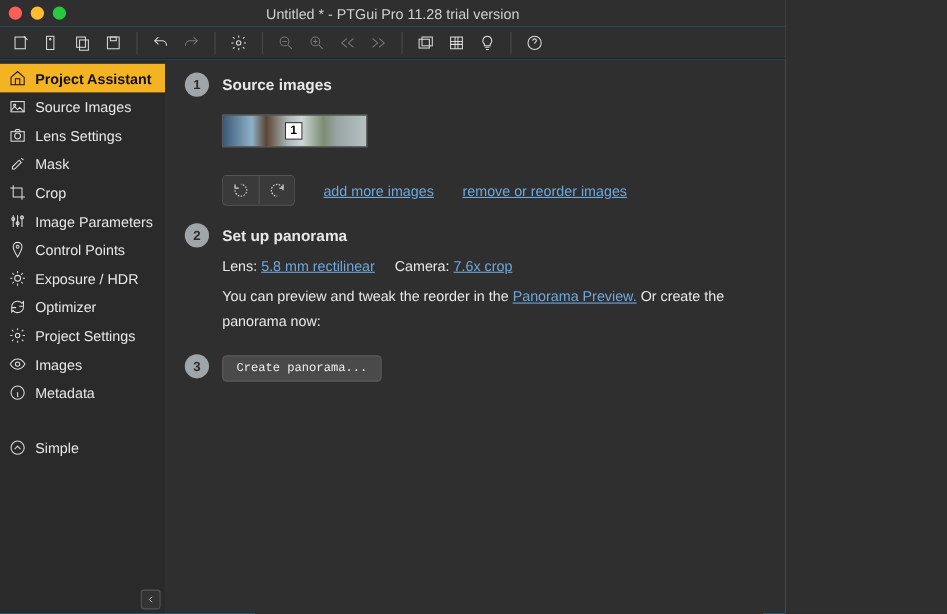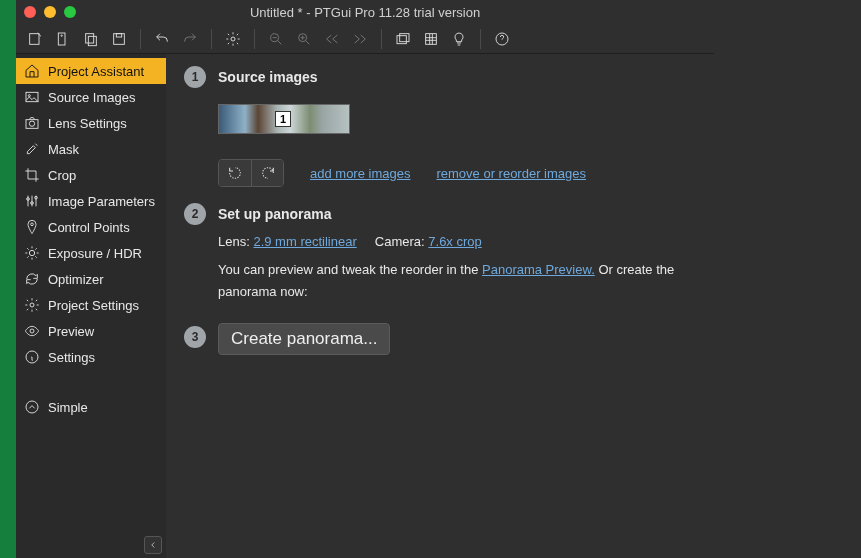--- a/index.html
+++ b/index.html
@@ -8,24 +8,23 @@
     background: #2f2f2f;
     color: #e8e8e8;
     font-size: 13px;
     width: 861px;
     height: 558px;
     overflow: hidden;
   }
   .window {
     width: 714px;
     height: 558px;
-    background: #15803d;
+    background: #0ea5e9;
     display: flex;
     flex-direction: column;
-    padding-left: 16px;
   }
   .titlebar {
     height: 24px;
     display: flex;
     align-items: center;
     padding: 0 8px;
     background: #2f2f2f;
     position: relative;
   }
   .traffic-lights { display: flex; gap: 8px; }
@@ -79,21 +78,21 @@
   }
   .side-item {
     display: flex;
     align-items: center;
     gap: 8px;
     padding: 5px 8px;
     cursor: pointer;
     color: #e8e8e8;
     font-size: 13px;
   }
-  .side-item.active { background: #f4b323; color: #111; }
+  .side-item.active { background: #f4b323; color: #111; font-weight: bold; }
   .side-item.active svg { stroke: #111; fill: none; }
   .side-item svg { width: 16px; height: 16px; stroke: #e0e0e0; fill: none; stroke-width: 1.4; flex-shrink: 0;}
   .sidebar-bottom {
     margin-top: auto;
     display: flex;
     justify-content: flex-end;
     padding: 4px;
   }
   .collapse-btn {
     width: 18px; height: 18px;
@@ -179,21 +178,22 @@
 
   .create-btn {
     display: inline-block;
     margin-top: 4px;
     padding: 5px 12px;
     background: #4a4a4a;
     border: 1px solid #5a5a5a;
     border-radius: 4px;
     color: #efefef;
     cursor: pointer;
-    font-size: 17px;
+    font-size: 11px;
+    font-family: Liberation Mono, monospace;
   }
 </style>
 </head>
 <body>
 
 <div class="window">
 
   <div class="titlebar">
     <div class="traffic-lights">
       <div class="light red"></div>
@@ -373,28 +373,28 @@
             <circle cx="12" cy="12" r="3"></circle>
             <path d="M12 2v3M12 19v3M4.2 4.2l2.1 2.1M17.7 17.7l2.1 2.1M2 12h3M19 12h3M4.2 19.8l2.1-2.1M17.7 6.3l2.1-2.1"></path>
           </svg>
         <span>Project Settings</span>
       </div>
       <div class="side-item">
         <svg viewBox="0 0 24 24">
             <path d="M2 12s4-7 10-7 10 7 10 7-4 7-10 7-10-7-10-7z"></path>
             <circle cx="12" cy="12" r="3"></circle>
           </svg>
-        <span>Preview</span>
+        <span>Images</span>
       </div>
       <div class="side-item">
         <svg viewBox="0 0 24 24">
             <circle cx="12" cy="12" r="9"></circle>
             <path d="M12 8h.01M11 12h1v5h1"></path>
           </svg>
-        <span>Settings</span>
+        <span>Metadata</span>
       </div>
 
       <div style="height:24px"></div>
       <div class="side-item">
         <svg viewBox="0 0 24 24">
             <circle cx="12" cy="12" r="9"></circle>
             <path d="M8 14l4-4 4 4"></path>
           </svg>
         <span>Simple</span>
       </div>
@@ -440,21 +440,21 @@
         </div>
       </div>
 
       <div class="step-row">
         <div class="step-badge">2</div>
         <div class="step-title">Set up panorama</div>
       </div>
       <div class="step-body">
         <div class="info-line">
           <span class="label">Lens:</span>
-          <a class="link">2.9 mm rectilinear</a>
+          <a class="link">5.8 mm rectilinear</a>
           &nbsp;&nbsp;&nbsp;
           <span class="label">Camera:</span>
           <a class="link">7.6x crop</a>
         </div>
         <div class="info-line">
           <span>You can preview and tweak the reorder in the </span>
           <a class="link">Panorama Preview.</a>
           <span> Or create the panorama now:</span>
         </div>
       </div>

